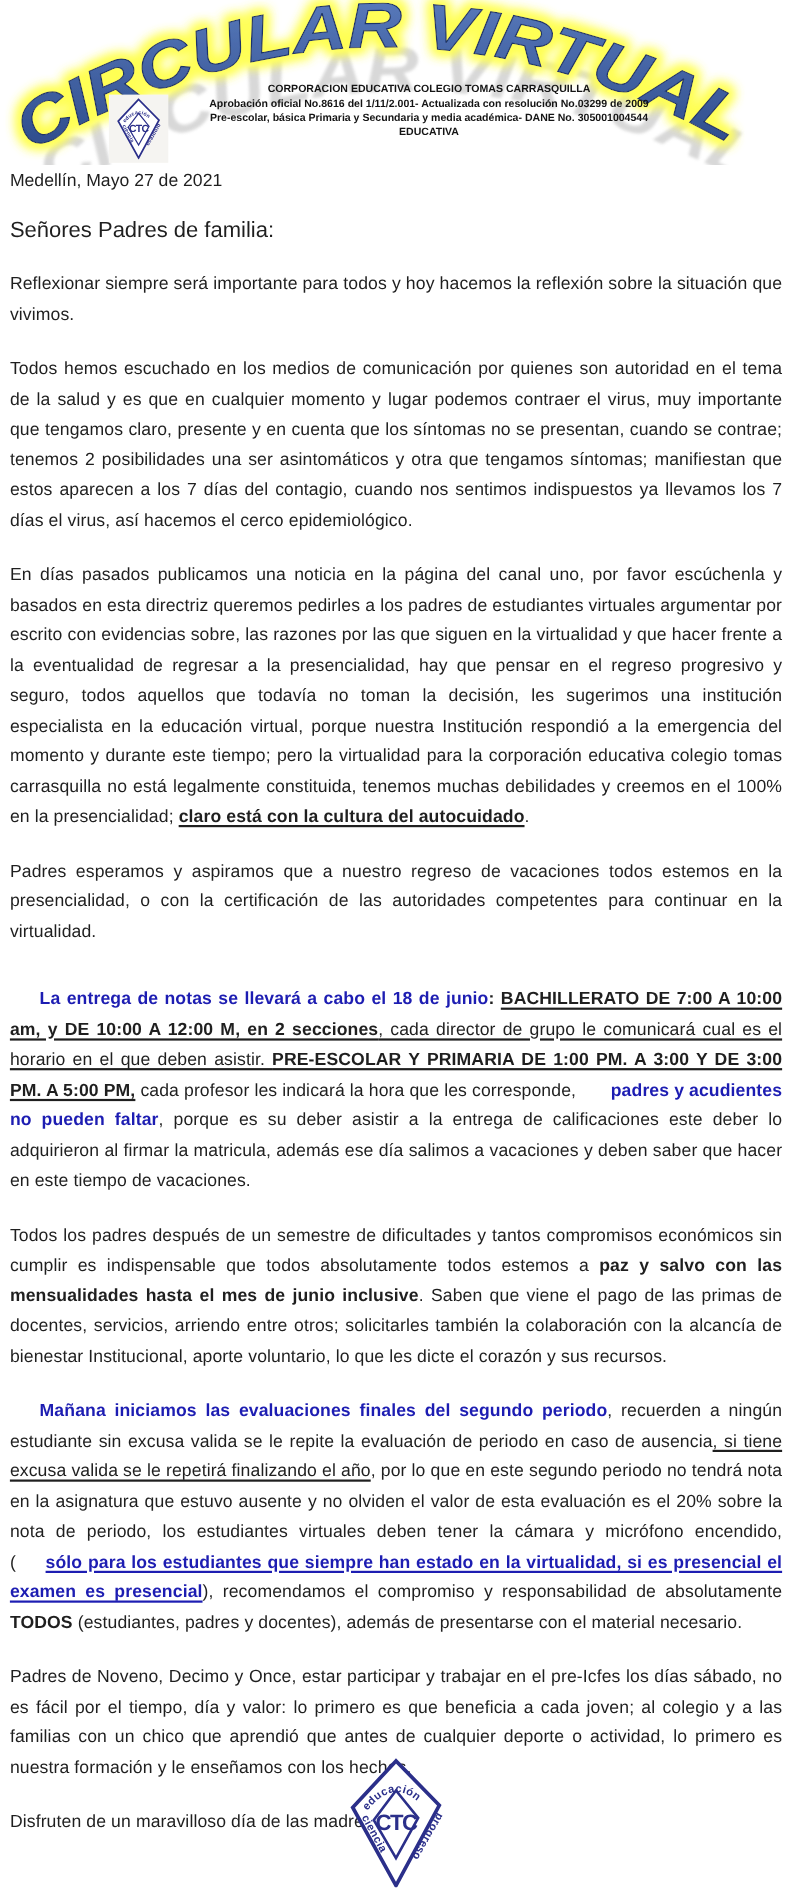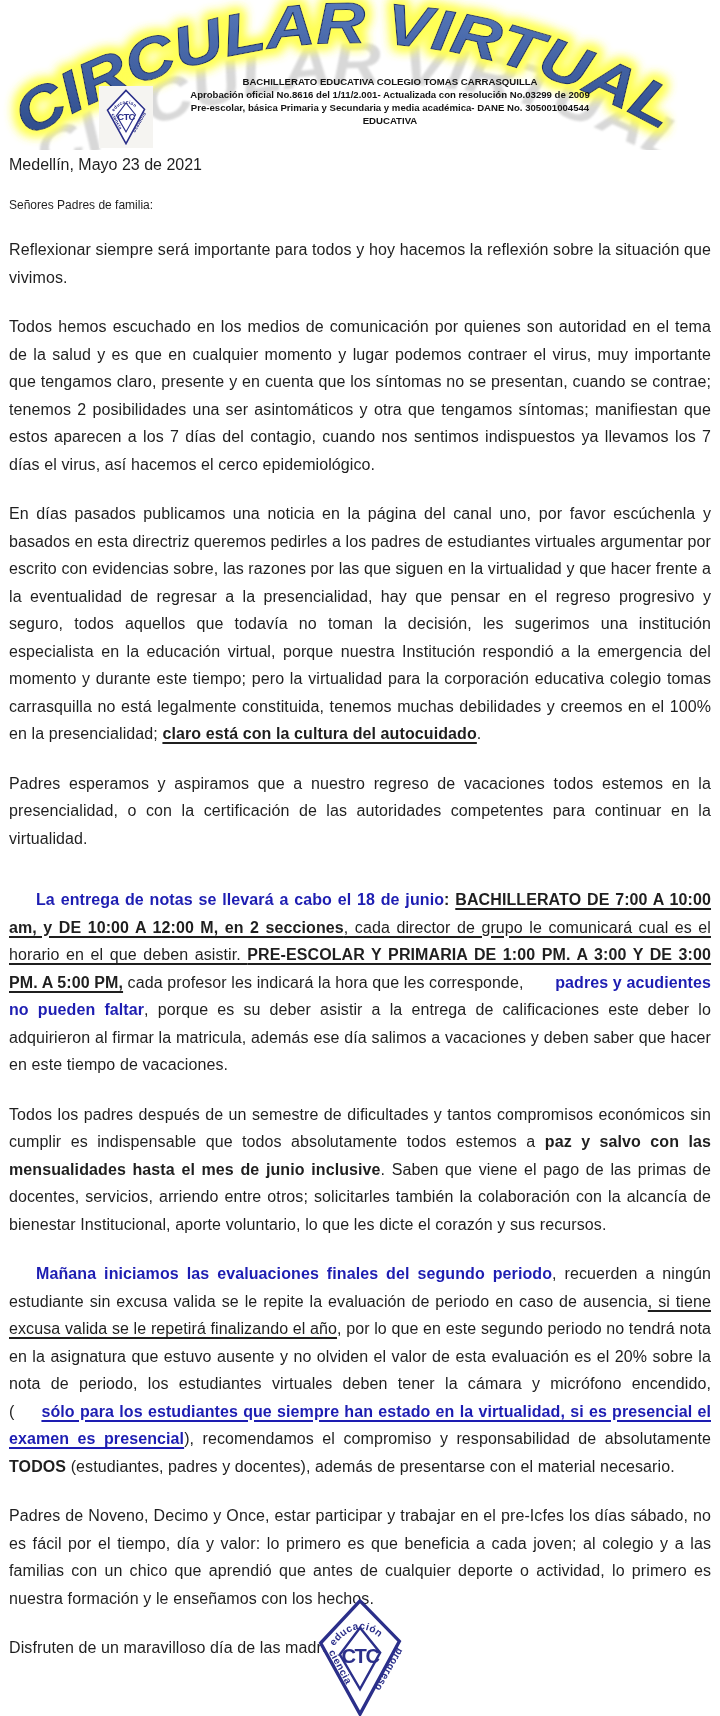--- a/index.html
+++ b/index.html
@@ -26,21 +26,21 @@
     text-align:center;font-weight:bold;font-size:9.6px;line-height:12.9px;
     color:#141414;letter-spacing:0;
   }
   .logo-box{
     position:absolute;top:86px;left:99px;width:54px;height:62px;z-index:2;
     background:#f5f4f1;display:flex;align-items:center;justify-content:center;
   }
   
   .content{position:relative;z-index:1;padding:0 9px;}
   .dateline{margin:8px 0 24px 0;font-size:16px;}
-  .salutation{margin:0 0 24px 0;font-size:12px;}
+  .salutation{margin:0 0 24px 0;font-size:20px;}
   .para{
     font-size:16px;line-height:27.5px;letter-spacing:.1px;
     text-align:justify;margin:0 0 22px 0;
   }
   .para.gap-lg{margin-top:34px;}
   .farewell{text-align:left;}
   .r-b{font-weight:bold;}
   .r-u{text-decoration:underline;text-decoration-thickness:1.5px;text-underline-offset:3px;}
   .r-b.r-u{text-decoration-thickness:2px;}
   .r-blue{color:var(--blue);margin-left:27px;}
@@ -111,29 +111,29 @@
           <textPath href="#edu1" startOffset="6%">educación</textPath></text>
         <text class="ctc-word">
           <textPath href="#cie1" startOffset="4%">ciencia</textPath></text>
         <text class="ctc-word">
           <textPath href="#pro1" startOffset="4%">progreso</textPath></text>
         <text class="ctc-mono" x="50" y="68" text-anchor="middle">CTC</text>
       </svg>
     </div>
 
     <div class="school-block">
-      <div>BACHILLERATO EDUCATIVA COLEGIO TOMAS CARRASQUILLA</div>
+      <div>CORPORACION EDUCATIVA COLEGIO TOMAS CARRASQUILLA</div>
       <div>Aprobación oficial No.8616 del 1/11/2.001- Actualizada con resolución No.03299 de 2009</div>
       <div>Pre-escolar, básica Primaria y Secundaria y media académica- DANE No. 305001004544</div>
       <div>EDUCATIVA</div>
     </div>
   </div>
 
   <div class="content">
-    <p class="dateline">Medellín, Mayo 23 de 2021</p>
+    <p class="dateline">Medellín, Mayo 27 de 2021</p>
     <p class="salutation">Señores Padres de familia:</p>
 
     <p class="para"><span class="">Reflexionar siempre será importante para todos y hoy hacemos la reflexión sobre la situación que vivimos.</span></p>
     <p class="para"><span class="">Todos hemos escuchado en los medios de comunicación por quienes son autoridad en el tema de la salud y es que en cualquier momento y lugar podemos contraer el virus, muy importante que tengamos claro, presente y en cuenta que los síntomas no se presentan, cuando se contrae; tenemos 2 posibilidades una ser asintomáticos y otra que tengamos síntomas; manifiestan que estos aparecen a los 7 días del contagio, cuando nos sentimos indispuestos ya llevamos los 7 días el virus, así hacemos el cerco epidemiológico.</span></p>
     <p class="para"><span class="">En días pasados publicamos una noticia en la página del canal uno, por favor escúchenla y basados en esta directriz queremos pedirles a los padres de estudiantes virtuales argumentar por escrito con evidencias sobre, las razones por las que siguen en la virtualidad y que hacer frente a la eventualidad de regresar a la presencialidad, hay que pensar en el regreso progresivo y seguro, todos aquellos que todavía no toman la decisión, les sugerimos una institución especialista en la educación virtual, porque nuestra Institución respondió a la emergencia del momento y durante este tiempo; pero la virtualidad para la corporación educativa colegio tomas carrasquilla no está legalmente constituida, tenemos muchas debilidades y creemos en el 100% en la presencialidad; </span><span class="r-b r-u">claro está con la cultura del autocuidado</span><span class="">.</span></p>
     <p class="para"><span class="">Padres esperamos y aspiramos que a nuestro regreso de vacaciones todos estemos en la presencialidad, o con la certificación de las autoridades competentes para continuar en la virtualidad.</span></p>
     <p class="para gap-lg"><span class="r-b r-blue">La entrega de notas se llevará a cabo el 18 de junio</span><span class="r-b">: </span><span class="r-b r-u">BACHILLERATO DE 7:00 A 10:00 am, y DE 10:00 A 12:00 M, en 2 secciones</span><span class="r-u">, cada director de grupo le comunicará cual es el horario en el que deben asistir. </span><span class="r-b r-u">PRE-ESCOLAR Y PRIMARIA DE 1:00 PM. A 3:00 Y DE 3:00 PM. A 5:00 PM,</span><span class=""> cada profesor les indicará la hora que les corresponde, </span><span class="r-b r-blue">padres y acudientes no pueden faltar</span><span class="">, porque es su deber asistir a la entrega de calificaciones este deber lo adquirieron al firmar la matricula, además ese día salimos a vacaciones y deben saber que hacer en este tiempo de vacaciones.</span></p>
     <p class="para"><span class="">Todos los padres después de un semestre de dificultades y tantos compromisos económicos sin cumplir es indispensable que todos absolutamente todos estemos a </span><span class="r-b">paz y salvo con las mensualidades hasta el mes de junio inclusive</span><span class="">. Saben que viene el pago de las primas de docentes, servicios, arriendo entre otros; solicitarles también la colaboración con la alcancía de bienestar Institucional, aporte voluntario, lo que les dicte el corazón y sus recursos.</span></p>
     <p class="para"><span class="r-b r-blue">Mañana iniciamos las evaluaciones finales del segundo periodo</span><span class="">, recuerden a ningún estudiante sin excusa valida se le repite la evaluación de periodo en caso de ausencia</span><span class="r-u">, si tiene excusa valida se le repetirá finalizando el año</span><span class="">, por lo que en este segundo periodo no tendrá nota en la asignatura que estuvo ausente y no olviden el valor de esta evaluación es el 20% sobre la nota de periodo, los estudiantes virtuales deben tener la cámara y micrófono encendido, (</span><span class="r-b r-blue r-u">sólo para los estudiantes que siempre han estado en la virtualidad, si es presencial el examen es presencial</span><span class="">), recomendamos el compromiso y responsabilidad de absolutamente </span><span class="r-b">TODOS</span><span class=""> (estudiantes, padres y docentes), además de presentarse con el material necesario.</span></p>
     <p class="para"><span class="">Padres de Noveno, Decimo y Once, estar participar y trabajar en el pre-Icfes los días sábado, no es fácil por el tiempo, día y valor: lo primero es que beneficia a cada joven; al colegio y a las familias con un chico que aprendió que antes de cualquier deporte o actividad, lo primero es nuestra formación y le enseñamos con los hechos.</span></p>

